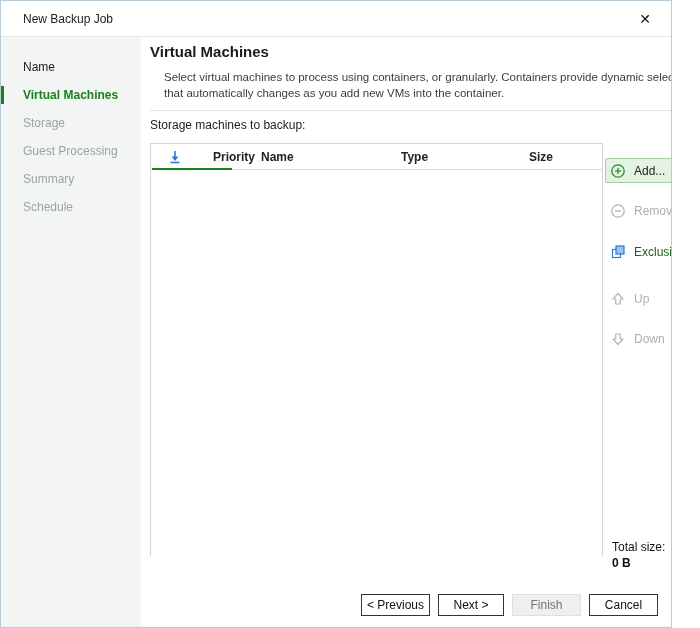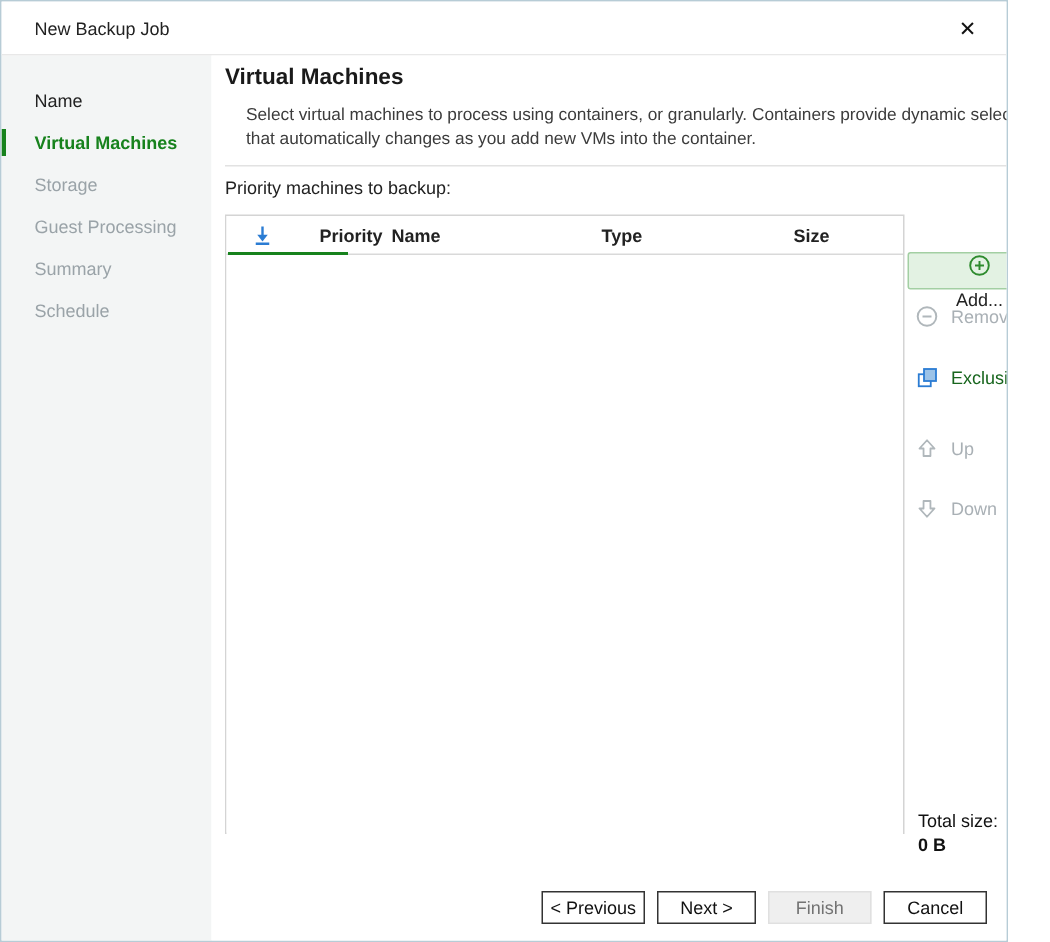--- a/index.html
+++ b/index.html
@@ -79,21 +79,21 @@
     position:absolute; left:464px; width:92px; height:22px;
     display:flex; align-items:center; gap:8px; padding-left:4px;
     font-size:12px; color:#222; cursor:pointer; background:transparent;
     border:1px solid transparent; border-radius:2px;
   }
   .side-btn .ico { width:16px; height:16px; flex-shrink:0; display:block; }
   .side-btn.disabled { color:#a9b0b5; cursor:default; }
   .side-btn.highlighted {
     background:#e3f2e3; border:1px solid #a3cfa3; height:25px;
   }
-  .btn-add { top:131px;flex-direction:column; }
+  .btn-add { top:121px; }
   .btn-remove { top:163px; }
   .btn-exclusions { top:204px; color:#17651d; }
   .btn-up { top:251px;align-items:center; }
   .btn-down { top:291px; }
 
   .total-size { position:absolute; left:471px; top:503px; font-size:12px; color:#111; }
   .total-size .val { font-weight:bold; margin-top:2px; }
 
   
   .footer {
@@ -141,21 +141,21 @@
       <div class="step pending">
         <span>Schedule</span>
       </div>
     </div>
 
     <div class="content">
 
       <div class="heading">Virtual Machines</div>
       <div class="description">Select virtual machines to process using containers, or granularly. Containers provide dynamic selection that automatically changes as you add new VMs into the container.</div>
       <div class="divider"></div>
-      <div class="table-label">Priority machines to backup:</div>
+      <div class="table-label">Storage machines to backup:</div>
 
       <div class="vm-table">
         <div class="thead">
           <svg class="th-sort-icon" viewBox="0 0 16 16">
             <line x1="8" y1="2" x2="8" y2="8.5" stroke="#2b7cd3" stroke-width="1.6"></line>
             <path d="M4.5 7.5 L8 12 L11.5 7.5 Z" fill="#2b7cd3"></path>
             <line x1="3.5" y1="13.5" x2="12.5" y2="13.5" stroke="#2b7cd3" stroke-width="1.6"></line>
           </svg>
           <span class="th th-priority">Priority</span>
           <span class="th th-name">Name</span>

